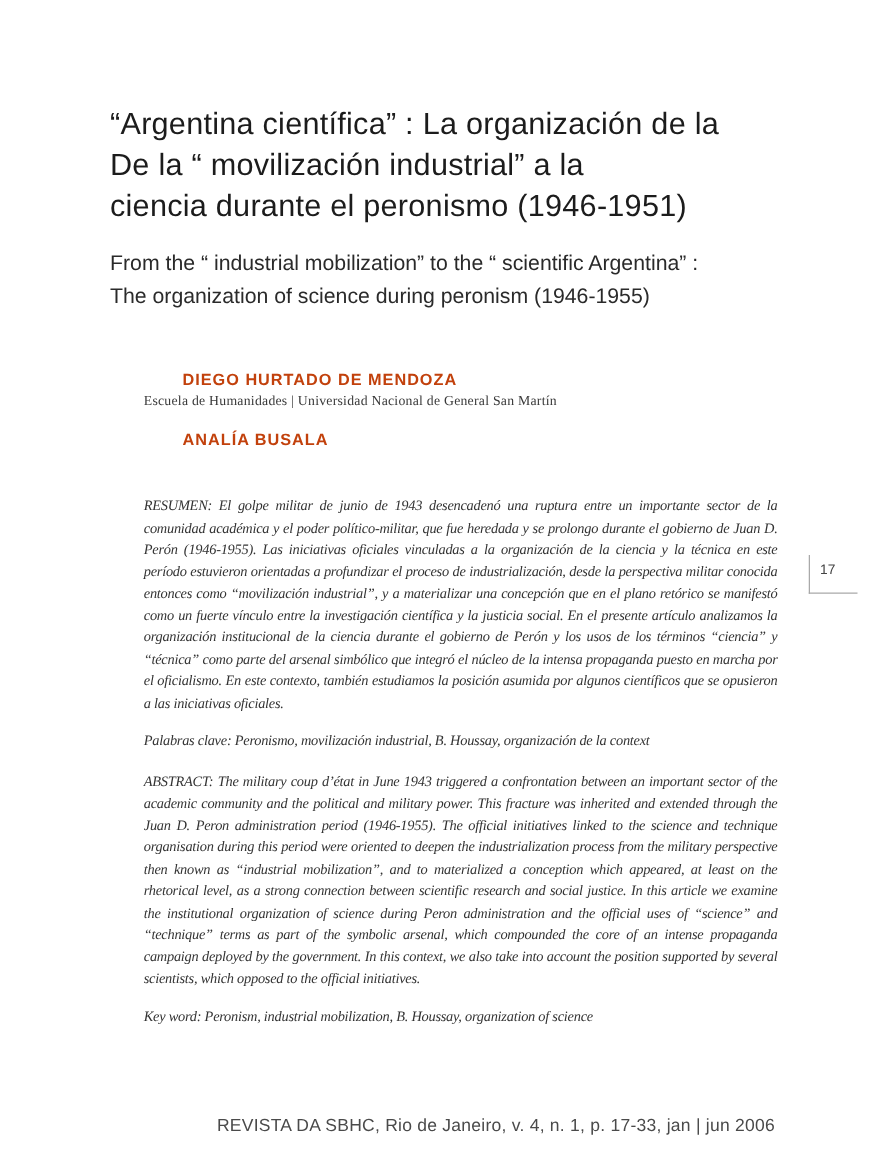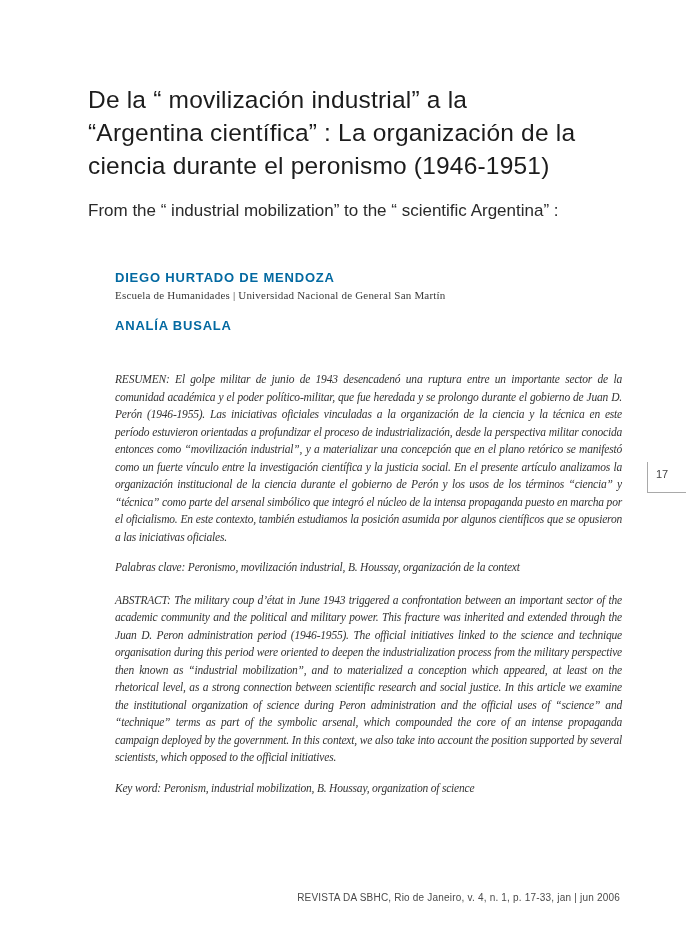--- a/index.html
+++ b/index.html
@@ -34,22 +34,23 @@
     font-weight: 400;
     color: #2a2a2a;
   }
   .subtitle .tline { display: block; }
   .authors { margin-top: 46px; }
   .author { margin-bottom: 17px; }
   .author-name {
     font-size: 13px;
     font-weight: 700;
     letter-spacing: 0.8px;
-    color: #0369a1;
+    color: #c2410c;
     margin-bottom: 4px;
+    margin-left: 31px;
   }
   .author-aff {
     font-size: 11px;
     color: #3a3a3a;
     letter-spacing: 0.2px;
     font-family: Liberation Serif, serif;
   }
   .abstract-block {
     font-family: "Liberation Serif", serif;
     font-style: italic;
@@ -58,52 +59,53 @@
     letter-spacing: -0.2px;
     color: #333;
     width: 507px;
   }
   .abstract-es { margin: 38px 0 0 0; text-align: justify; }
   .keywords-es { margin: 13px 0 0 0; }
   .abstract-en { margin: 15px 15px 0 0; text-align: justify; }
   .keywords-en { margin: 13px 0 0 0; }
   .page-marker {
     position: absolute;
-    left: 647px; top: 462px;
+    left: 647px; top: 444px;
     width: 39px; height: 31px;
     border-left: 1px solid #a9a9a9;
     border-bottom: 1px solid #a9a9a9;
     box-sizing: border-box;
     padding: 6px 4px 0 8px;
     font-size: 11px;
     color: #444;
   }
   .footer {
     position: absolute;
     top: 892px;
     right: 80px;
-    font-size: 10px;
+    font-size: 14px;
     color: #4a4a4a;
     letter-spacing: 0.2px;
     white-space: nowrap;
   }
 </style>
 </head>
 <body>
 
 <div class="content">
 
   <h1 class="title">
+    <span class="tline">“Argentina científica” : La organización de la</span>
     <span class="tline">De la “ movilización industrial”  a la</span>
-    <span class="tline">“Argentina científica” : La organización de la</span>
     <span class="tline">ciencia durante el peronismo (1946-1951)</span>
   </h1>
 
   <h2 class="subtitle">
     <span class="tline">From the “ industrial mobilization”  to the “ scientific Argentina” :</span>
+    <span class="tline">The organization of science during peronism (1946-1955)</span>
   </h2>
 
   <div class="authors">
     <div class="author">
       <div class="author-name">DIEGO HURTADO DE MENDOZA</div>
       <div class="author-aff">Escuela de Humanidades | Universidad Nacional de General San Martín</div>
     </div>
     <div class="author">
       <div class="author-name">ANALÍA BUSALA</div>
     </div>

